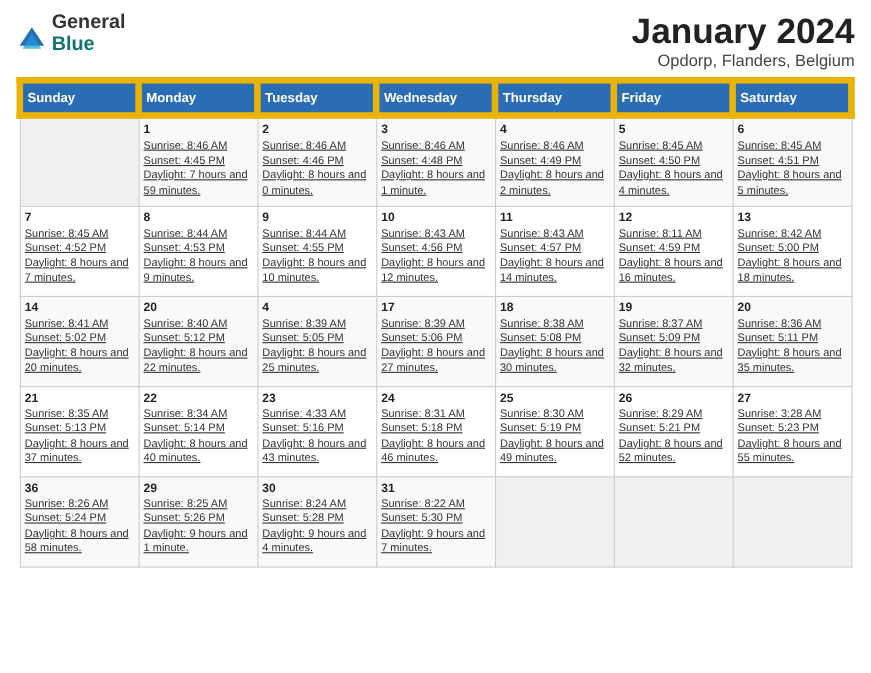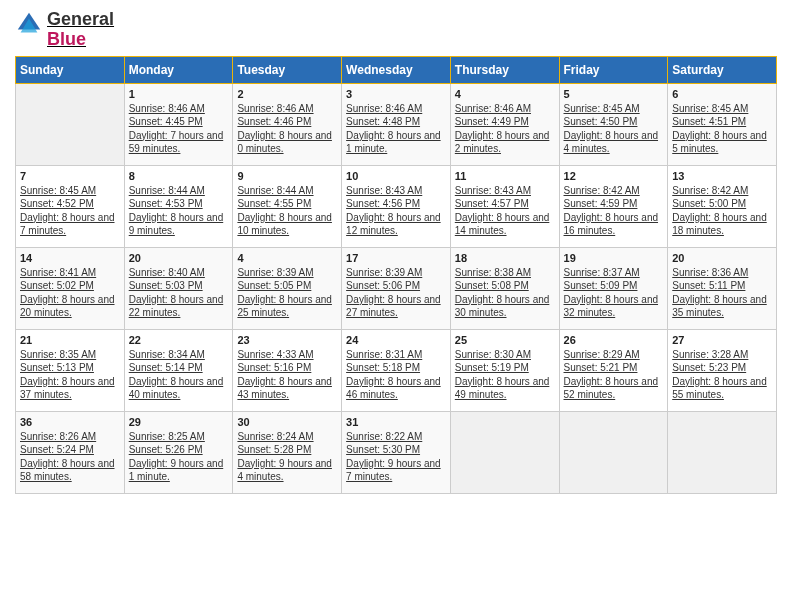--- a/index.html
+++ b/index.html
@@ -15,31 +15,30 @@
       padding: 10px 15px;
     }
     .header-row {
       display: flex;
       justify-content: space-between;
       align-items: flex-start;
       margin-bottom: 6px;
     }
     .logo {
       display: flex;
-      align-items: flex-start;
+      align-items: flex-end;
       gap: 4px;
-      text-decoration: underline;
     }
     .logo-text {
       font-size: 18px;
       font-weight: bold;
       line-height: 1.1;
     }
     .logo-text .general { color: #333; }
-    .logo-text .blue { color: #be185d; }
+    .logo-text .blue { color: #0f766e; }
     .logo-icon {
       width: 28px;
       height: 28px;
     }
     .title-block {
       text-align: right;
     }
     .title-block h1 {
       font-size: 32px;
       font-weight: bold;
@@ -55,21 +54,21 @@
       border-collapse: collapse;
       table-layout: fixed;
     }
     thead tr th {
       background-color: #2a6db5;
       color: #fff;
       font-size: 12px;
       font-weight: bold;
       padding: 6px 4px;
       text-align: left;
-      border: 1px solid #eab308;
+      border: 6px solid #eab308;
     }
     tbody tr td {
       border: 1px solid #ccc;
       vertical-align: top;
       padding: 4px 4px;
       font-size: 10px;
       color: #222;
       background: #fff;
       height: 82px;
     }
@@ -102,20 +101,24 @@
   <div class="header-row">
     <div class="logo">
       <svg class="logo-icon" viewBox="0 0 40 40" xmlns="http://www.w3.org/2000/svg">
         <polygon points="20,4 36,28 4,28" fill="#2a6db5"></polygon>
         <polygon points="20,12 32,32 8,32" fill="#1a9fdc" opacity="0.7"></polygon>
       </svg>
       <div class="logo-text">
         <span class="general">General</span><br>
         <span class="blue">Blue</span>
       </div>
+    </div>
+    <div class="title-block">
+      <h1>January 2024</h1>
+      <h2>Opdorp, Flanders, Belgium</h2>
     </div>
   </div>
 
   <table>
     <thead>
       <tr>
         <th>Sunday</th>
         <th>Monday</th>
         <th>Tuesday</th>
         <th>Wednesday</th>
@@ -201,21 +204,21 @@
           </td>
           <td>
             <span class="day-num">11</span>
             <div class="day-info">Sunrise: 8:43 AM
 Sunset: 4:57 PM
 Daylight: 8 hours
 and 14 minutes.</div>
           </td>
           <td>
             <span class="day-num">12</span>
-            <div class="day-info">Sunrise: 8:42 AM
+            <div class="day-info">Sunrise: 8:11 AM
 Sunset: 4:59 PM
 Daylight: 8 hours
 and 16 minutes.</div>
           </td>
           <td>
             <span class="day-num">13</span>
             <div class="day-info">Sunrise: 8:42 AM
 Sunset: 5:00 PM
 Daylight: 8 hours
 and 18 minutes.</div>
@@ -225,21 +228,21 @@
           <td>
             <span class="day-num">14</span>
             <div class="day-info">Sunrise: 8:41 AM
 Sunset: 5:02 PM
 Daylight: 8 hours
 and 20 minutes.</div>
           </td>
           <td>
             <span class="day-num">20</span>
             <div class="day-info">Sunrise: 8:40 AM
-Sunset: 5:03 PM
+Sunset: 5:12 PM
 Daylight: 8 hours
 and 22 minutes.</div>
           </td>
           <td>
             <span class="day-num">4</span>
             <div class="day-info">Sunrise: 8:39 AM
 Sunset: 5:05 PM
 Daylight: 8 hours
 and 25 minutes.</div>
           </td>

